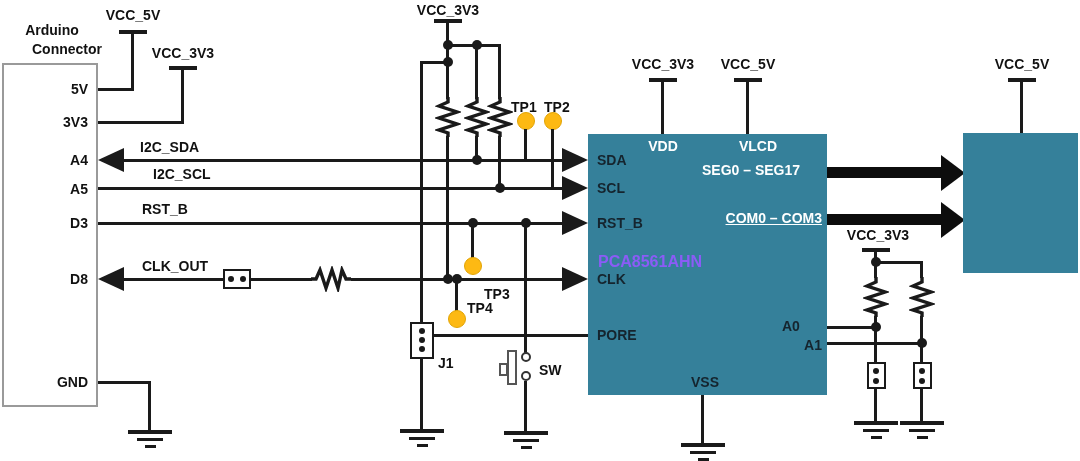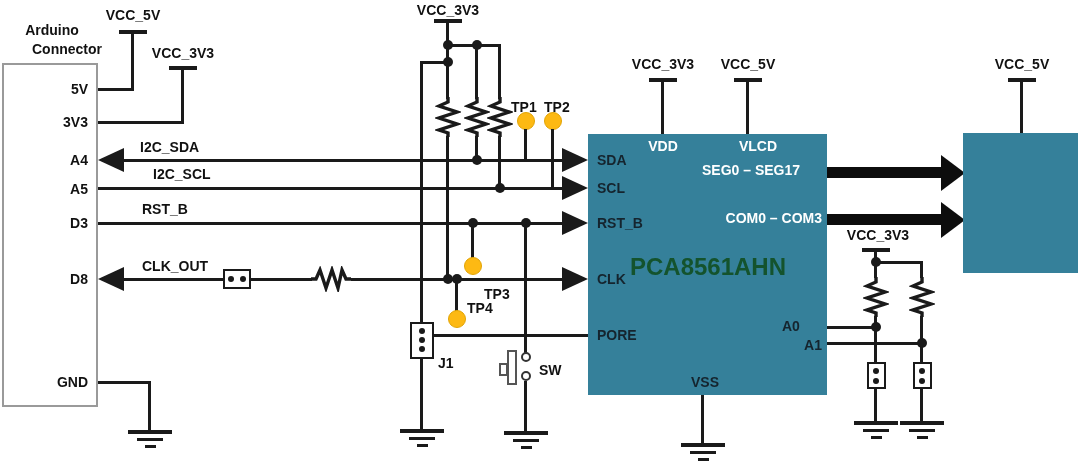--- a/index.html
+++ b/index.html
@@ -27,21 +27,21 @@
   .bus-bar{position:absolute;height:11px;background:#0d0d0d;}
   .bus-head{position:absolute;width:0;height:0;border-left:24px solid #0d0d0d;border-top:18px solid transparent;border-bottom:18px solid transparent;}
   .obox{position:absolute;background:#fff;border:2.5px solid #1a1a1a;box-sizing:border-box;}
   .pdot{position:absolute;width:6px;height:6px;border-radius:50%;background:#1a1a1a;}
   .swc{position:absolute;width:10px;height:10px;border-radius:50%;background:#fff;border:2px solid #333;box-sizing:border-box;}
   .swbar{position:absolute;background:#fff;border:2px solid #555;box-sizing:border-box;}
   .bigbox{position:absolute;background:#35809A;}
   .arduino-box{position:absolute;background:#fff;border:2px solid #9a9a9a;box-sizing:border-box;}
   .chip-lbl{position:absolute;font-weight:bold;font-size:14px;white-space:nowrap;color:#15242e;}
   .chip-lbl.white{color:#ffffff;}
-  .chip-name{position:absolute;font-weight:bold;font-size:24px;color:#14532d;text-align:center;white-space:nowrap;}
+  .chip-name{position:absolute;font-weight:bold;font-size:16px;color:#8b5cf6;text-align:left;white-space:nowrap;}
   .lcd-text{position:absolute;left:963px;top:133px;width:115px;height:140px;display:flex;flex-direction:column;
             align-items:center;justify-content:center;gap:4px;font-weight:bold;font-size:19px;color:#fff;}
 </style>
 </head>
 <body>
 
 <div class="canvas">
 
   <div class="lbl ctr" style="left:0;top:22px;width:104px;">Arduino</div>
   <div class="lbl ctr" style="left:0;top:41px;width:104px;padding-left:15px;">Connector</div>
@@ -171,21 +171,21 @@
   <div class="bigbox" style="left: 588px; top: 134px; width: 239px; height: 261px; background: rgb(53, 128, 154);"></div>
   <div class="chip-name" style="left:598px;top:253px;width:220px;">PCA8561AHN</div>
   <div class="chip-lbl" style="left:597px;top:152px;">SDA</div>
   <div class="chip-lbl" style="left:597px;top:180px;">SCL</div>
   <div class="chip-lbl" style="left:597px;top:215px;">RST_B</div>
   <div class="chip-lbl" style="left:597px;top:271px;">CLK</div>
   <div class="chip-lbl" style="left:597px;top:327px;">PORE</div>
   <div class="chip-lbl white ctr" style="left:638px;top:138px;width:50px;text-align:center;">VDD</div>
   <div class="chip-lbl white" style="left:728px;top:138px;width:60px;text-align:center;">VLCD</div>
   <div class="chip-lbl white" style="left:702px;top:162px;width:120px;">SEG0 – SEG17</div>
-  <div class="chip-lbl white" style="left:702px;top:210px;width:120px;text-align:right;">COM0 – COM3</div>
+  <div class="chip-lbl white" style="left:702px;top:210px;width:120px;text-align:right;text-decoration:underline;">COM0 – COM3</div>
   <div class="chip-lbl" style="left:782px;top:318px;width:40px;">A0</div>
   <div class="chip-lbl" style="left:782px;top:337px;width:40px;text-align:right;">A1</div>
   <div class="chip-lbl" style="left:680px;top:374px;width:50px;text-align:center;">VSS</div>
 
   <div class="lbl ctr" style="left:623px;top:56px;width:80px;">VCC_3V3</div>
   <div class="pb" style="left:649px;top:78px;"></div>
   <div class="w wv" style="left:661px;top:80px;height:54px;"></div>
   <div class="lbl ctr" style="left:708px;top:56px;width:80px;">VCC_5V</div>
   <div class="pb" style="left:734px;top:78px;"></div>
   <div class="w wv" style="left:746px;top:80px;height:54px;"></div>

